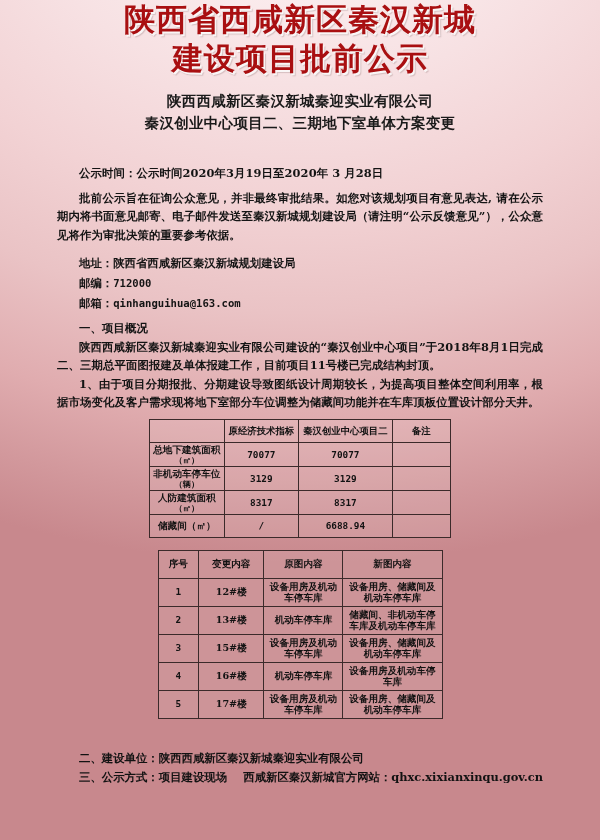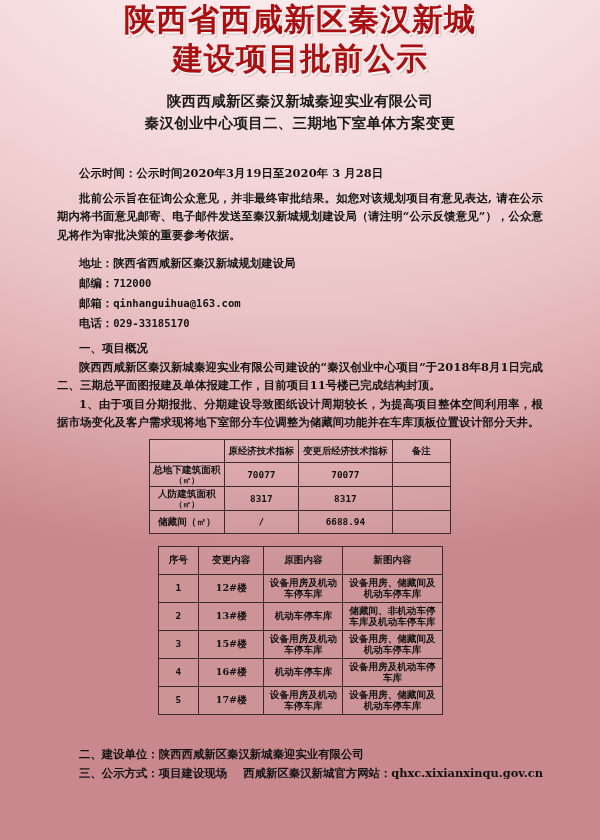--- a/index.html
+++ b/index.html
@@ -175,45 +175,50 @@
     <div class="para indent2">公示时间：公示时间2020年3月19日至2020年 3 月28日</div>
     <div class="para indent2 mt6">批前公示旨在征询公众意见，并非最终审批结果。如您对该规划项目有意见表达, 请在公示期内将书面意见邮寄、电子邮件发送至秦汉新城规划建设局（请注明“公示反馈意见”），公众意见将作为审批决策的重要参考依据。</div>
 
     <div class="contact-row mt9">
       <div class="contact-left"><span>地址：</span><span>陕西省西咸新区秦汉新城规划建设局</span></div>
       <div class="contact-right"><span>邮编：</span><span class="mono">712000</span></div>
     </div>
 
     <div class="contact-row">
       <div class="contact-left"><span>邮箱：</span><span class="mono">qinhanguihua@163.com</span></div>
-      <div class="contact-right"><span>电话：</span><span class="mono">029-33185170</span></div>
     </div>
 
     <div class="para indent2 mt6">一、项目概况</div>
     <div class="para indent2">陕西西咸新区秦汉新城秦迎实业有限公司建设的“秦汉创业中心项目”于2018年8月1日完成二、三期总平面图报建及单体报建工作，目前项目11号楼已完成结构封顶。</div>
     <div class="para indent2">1、由于项目分期报批、分期建设导致图纸设计周期较长，为提高项目整体空间利用率，根据市场变化及客户需求现将地下室部分车位调整为储藏间功能并在车库顶板位置设计部分天井。</div>
 
     <div class="table-holder">
       <table class="doc-table" id="table-economic">
         <tbody>
           <tr>
             <td class="c0 hd"></td>
             <td class="c1 hd">原经济技术指标</td>
-            <td class="c2 hd">变更后经济技术指标</td>
+            <td class="c2 hd">秦汉创业中心项目二</td>
             <td class="c3 hd">备注</td>
           </tr>
 
           <tr>
             <td class="c0"><span>总地下建筑面积</span><span class="unit">（㎡）</span></td>
             <td class="c1 num">70077</td>
             <td class="c2 num">70077</td>
             <td class="c3"></td>
           </tr>
 
 
+          <tr>
+            <td class="c0"><span>非机动车停车位</span><span class="unit">（辆）</span></td>
+            <td class="c1 num">3129</td>
+            <td class="c2 num">3129</td>
+            <td class="c3"></td>
+          </tr>
 
           <tr>
             <td class="c0"><span>人防建筑面积</span><span class="unit">（㎡）</span></td>
             <td class="c1 num">8317</td>
             <td class="c2 num">8317</td>
             <td class="c3"></td>
           </tr>
 
           <tr>
             <td class="c0">储藏间（㎡）</td>

